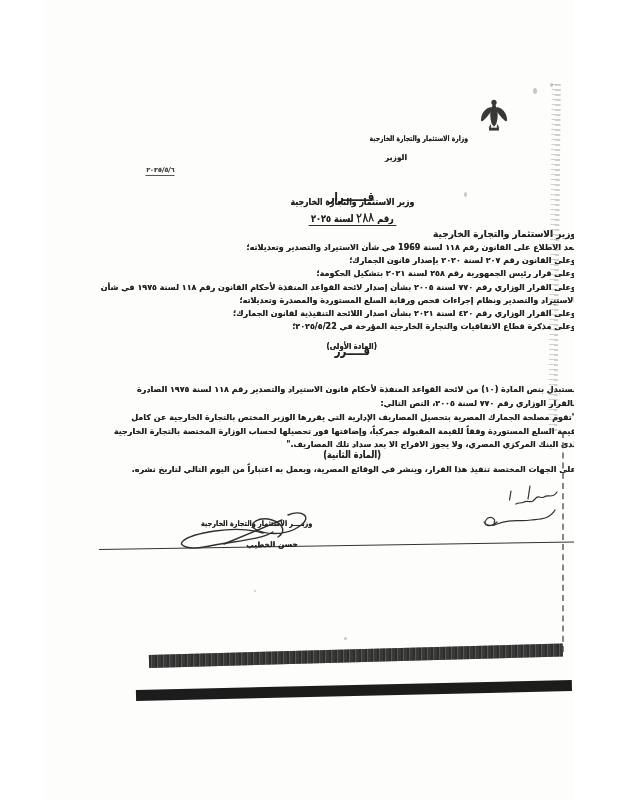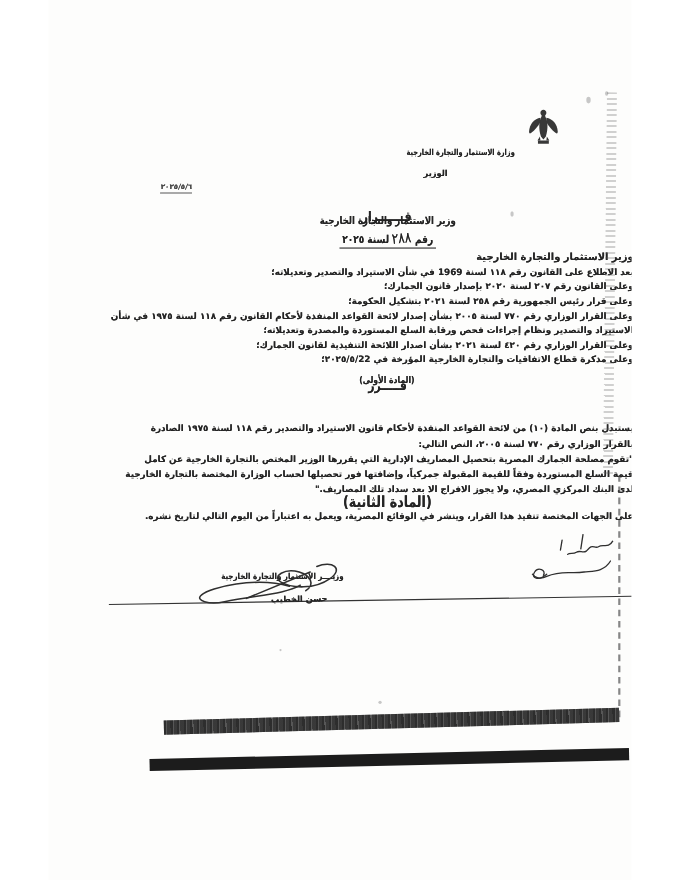--- a/index.html
+++ b/index.html
@@ -114,21 +114,21 @@
   <div class="abs rtl right bodycol" style="top:383px;">
     <div class="txt line2">يستبدل بنص المادة (١٠) من لائحة القواعد المنفذة لأحكام قانون الاستيراد والتصدير رقم ١١٨ لسنة ١٩٧٥ الصادرة</div>
     <div class="txt line2">بالقرار الوزاري رقم ٧٧٠ لسنة ٢٠٠٥، النص التالي:</div>
   </div>
   <div class="abs rtl right bodycol" style="top:411px;">
     <div class="txt line2">"تقوم مصلحة الجمارك المصرية بتحصيل المصاريف الإدارية التي يقررها الوزير المختص بالتجارة الخارجية عن كامل</div>
     <div class="txt line2">قيمة السلع المستوردة وفقاً للقيمة المقبولة جمركياً، وإضافتها فور تحصيلها لحساب الوزارة المختصة بالتجارة الخارجية</div>
     <div class="txt line2">لدى البنك المركزي المصري، ولا يجوز الافراج الا بعد سداد تلك المصاريف."</div>
   </div>
 
-  <div class="abs txt rtl center titleblock" style="top:449px;font-size:14px;">
+  <div class="abs txt rtl center titleblock" style="top:449px;font-size:10px;">
     <span class="cmp">(المادة الثانية)</span>
   </div>
   <div class="abs txt rtl right bodycol line2" style="top:463px;">على الجهات المختصة تنفيذ هذا القرار، وينشر في الوقائع المصرية، ويعمل به اعتباراً من اليوم التالي لتاريخ نشره.</div>
 
   <div class="abs" style="left:423px;top:483px;width:95px;height:55px;">
     <svg width="95" height="55" viewBox="0 0 95 55" xmlns="http://www.w3.org/2000/svg">
       <g class="hw" stroke-width="1.2">
         <path d="M90,9 c-4,7 -9,2 -13,5 c-3,2 -5,-2 -8,1 l-3,3 c-3,2 -6,-1 -9,1 c-3,2 -6,0 -8,2"></path>
         <path d="M63,3 l-2,13"></path>
         <path d="M44,8 l-1.5,9"></path>

